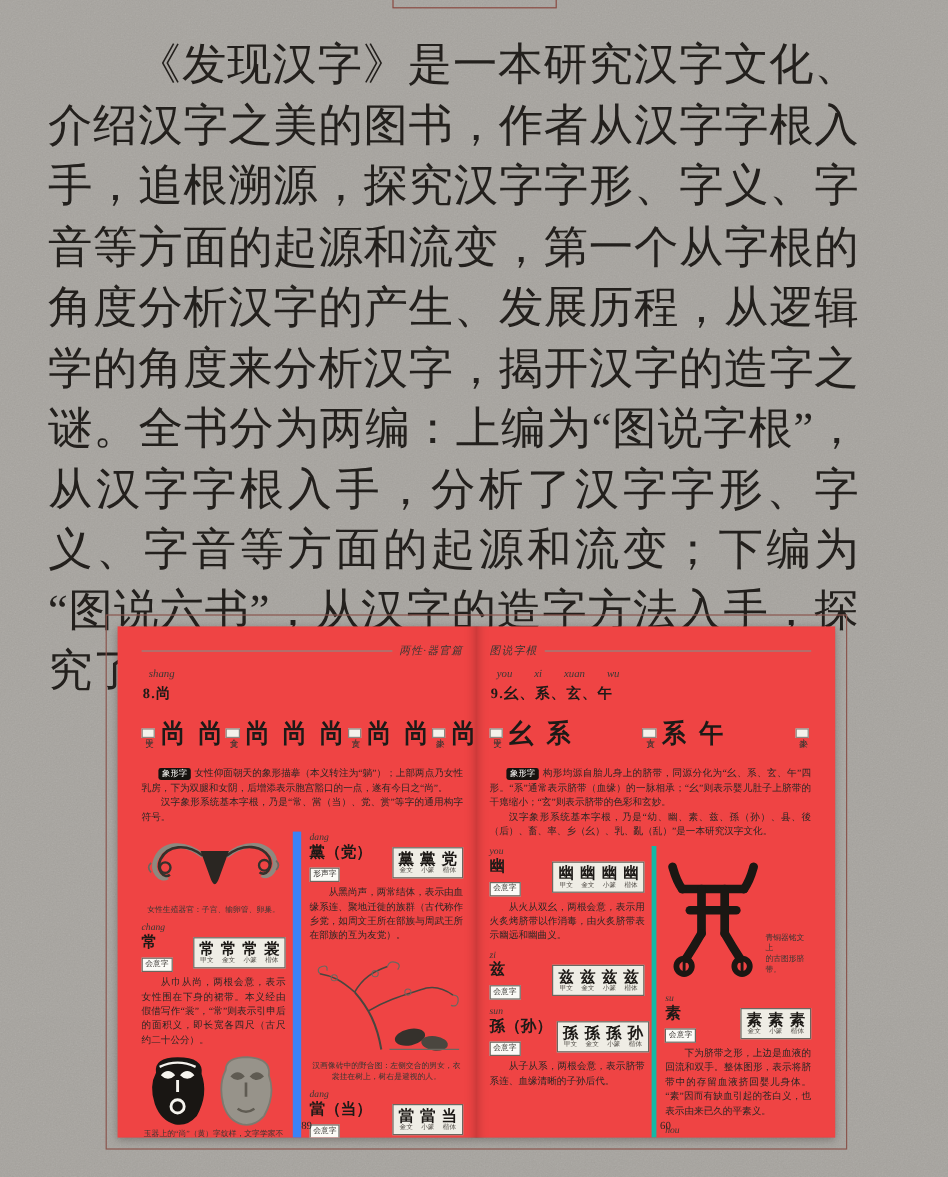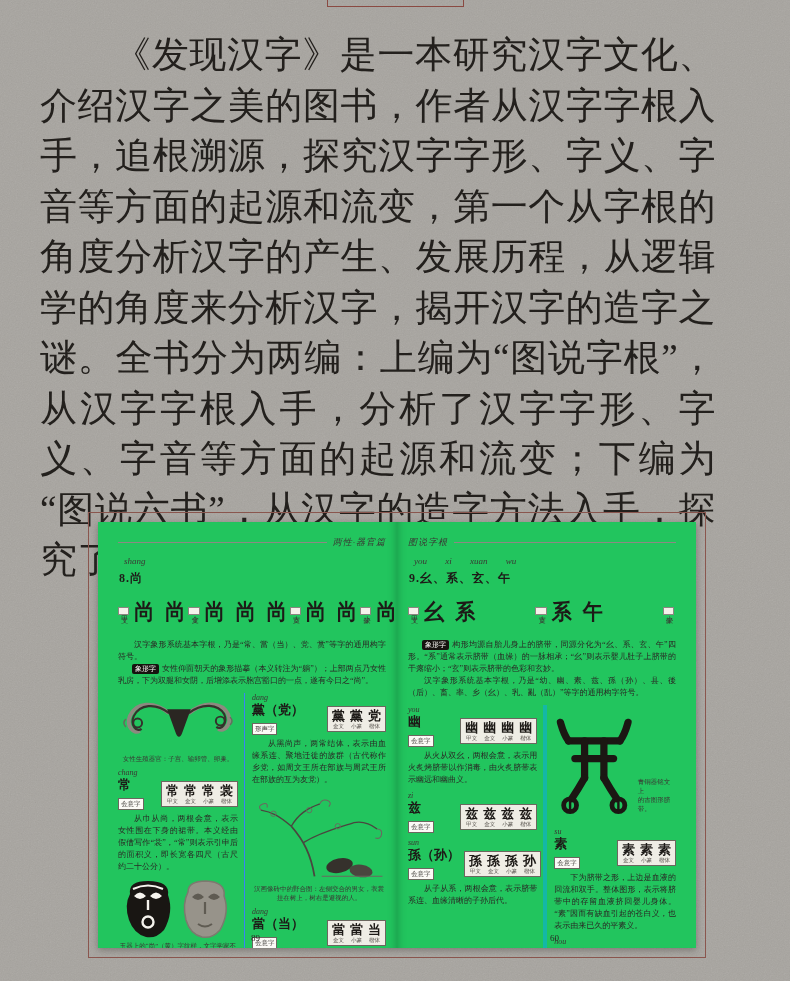--- a/index.html
+++ b/index.html
@@ -26,21 +26,21 @@
     color:#23201d; text-align:justify; text-indent:2em;
   }
 
   
   .book {
     position:absolute; left:88px; top:512px; width:618px; height:446px;
     border:1px solid #8a564e; padding:9px;
   }
   .spread {
     display:flex; width:100%; height:100%;
-    background:#22c55e;
+    background:#ef4444;
     box-shadow:0 2px 7px rgba(55,50,45,.4);
   }
   .pg {
     width:50%; height:100%; overflow:hidden; position:relative;
     color:#2a2724;
   }
   .pg.left  { padding:14px 11px 8px 20px; box-shadow:inset -9px 0 10px -9px rgba(0,0,0,.28); }
   .pg.right { padding:14px 20px 8px 11px; box-shadow:inset 9px 0 10px -9px rgba(0,0,0,.28); }
 
   .runhead { display:flex; align-items:center; gap:6px; font-size:9px; color:#3a3733; }
@@ -62,21 +62,21 @@
 
   .bintro { font-size:8px; line-height:12px; text-align:justify; color:#2a2724; }
   .indent2 { text-indent:2em; }
   .tag-black {
     display:inline-block; background:#16130f; color:#fdfcf8;
     font-size:7px; line-height:10px; padding:0 3px; border-radius:2px; margin:0 3px 0 14px;
   }
 
   .cols { display:flex; margin-top:6px; }
   .pg.left  .col-a { width:47%; padding-right:6px; }
-  .pg.left  .col-b { width:53%; border-left:1px solid #3b82f6; padding-left:7px; }
+  .pg.left  .col-b { width:53%; border-left:7px solid #3b82f6; padding-left:7px; }
   .pg.right .col-a { width:52%; padding-right:6px; border-right:4px solid #14b8a6; }
   .pg.right .col-b { width:48%; padding-left:7px; }
 
   .entry { margin-bottom:5px; }
   .e-pinyin { font-size:8px; font-style:italic; color:#3a3733; }
   .e-top { display:flex; align-items:flex-start; gap:4px; }
   .e-head { font-size:13px; font-weight:bold; line-height:15px; color:#1d1a17; white-space:nowrap; }
   .e-tag { display:inline-block; border:1px solid #6b675f; font-size:6.5px; line-height:8px; padding:1px 2px; margin-top:2px; color:#3a3733; background:#fbfaf6; }
   .formbox {
     border:1px solid #6b675f; background:#efede5;
@@ -135,22 +135,22 @@
           <div class="grp">
             <span class="lblbox">古文</span>
             <span class="bigg">尚 尚</span>
           </div>
           <div class="grp">
             <span class="lblbox">小篆</span>
             <span class="bigg">尚</span>
           </div>
         </div>
 
+        <p class="bintro"><span class="tag-black">象形字</span><span>女性仰面朝天的象形描摹（本义转注为“躺”）；上部两点乃女性乳房，下为双腿和女阴，后增添表示胞宫豁口的一点，遂有今日之“尚”。</span></p>
         <p class="bintro indent2">汉字象形系统基本字根，乃是“常、當（当）、党、赏”等字的通用构字符号。</p>
-        <p class="bintro"><span class="tag-black">象形字</span><span>女性仰面朝天的象形描摹（本义转注为“躺”）；上部两点乃女性乳房，下为双腿和女阴，后增添表示胞宫豁口的一点，遂有今日之“尚”。</span></p>
 
         <div class="cols">
           <div class="col-a">
 
             <div class="fig">
               <svg width="122" height="58" viewBox="0 0 122 58" xmlns="http://www.w3.org/2000/svg">
                 <path d="M52,18 C36,5 18,7 12,21 C8,31 16,40 22,36" fill="none" stroke="#8d897f" stroke-width="4"></path>
                 <path d="M72,18 C88,5 106,7 112,19 C116,29 108,38 102,34" fill="none" stroke="#8d897f" stroke-width="4"></path>
                 <path d="M52,18 C38,7 22,9 16,21 C12,30 19,38 24,34" fill="none" stroke="#35312c" stroke-width="2.2"></path>
                 <path d="M72,18 C86,7 102,9 108,19 C112,28 105,36 100,32" fill="none" stroke="#35312c" stroke-width="2.2"></path>
@@ -296,21 +296,21 @@
             <span class="lblbox">古文</span>
             <span class="bigg">系 午</span>
           </div>
           <div class="grp">
             <span class="lblbox">小篆</span>
 
           </div>
         </div>
 
         <p class="bintro"><span class="tag-black">象形字</span><span>构形均源自胎儿身上的脐带，同源分化为“幺、系、玄、午”四形。“系”通常表示脐带（血缘）的一脉相承；“幺”则表示婴儿肚子上脐带的干瘪缩小；“玄”则表示脐带的色彩和玄妙。</span></p>
-        <p class="bintro indent2">汉字象形系统基本字根，乃是“幼、幽、素、兹、孫（孙）、县、後（后）、畜、率、乡（幺）、乳、亂（乱）”等字的通用构字符号。</p>
+        <p class="bintro indent2">汉字象形系统基本字根，乃是“幼、幽、素、兹、孫（孙）、县、後（后）、畜、率、乡（幺）、乳、亂（乱）”是一本研究汉字文化。</p>
 
         <div class="cols">
           <div class="col-a">
 
             <div class="entry">
               <div class="e-pinyin">you</div>
               <div class="e-top">
                 <div>
                   <div class="e-head">幽</div>
                   <div class="e-tag">会意字</div>

